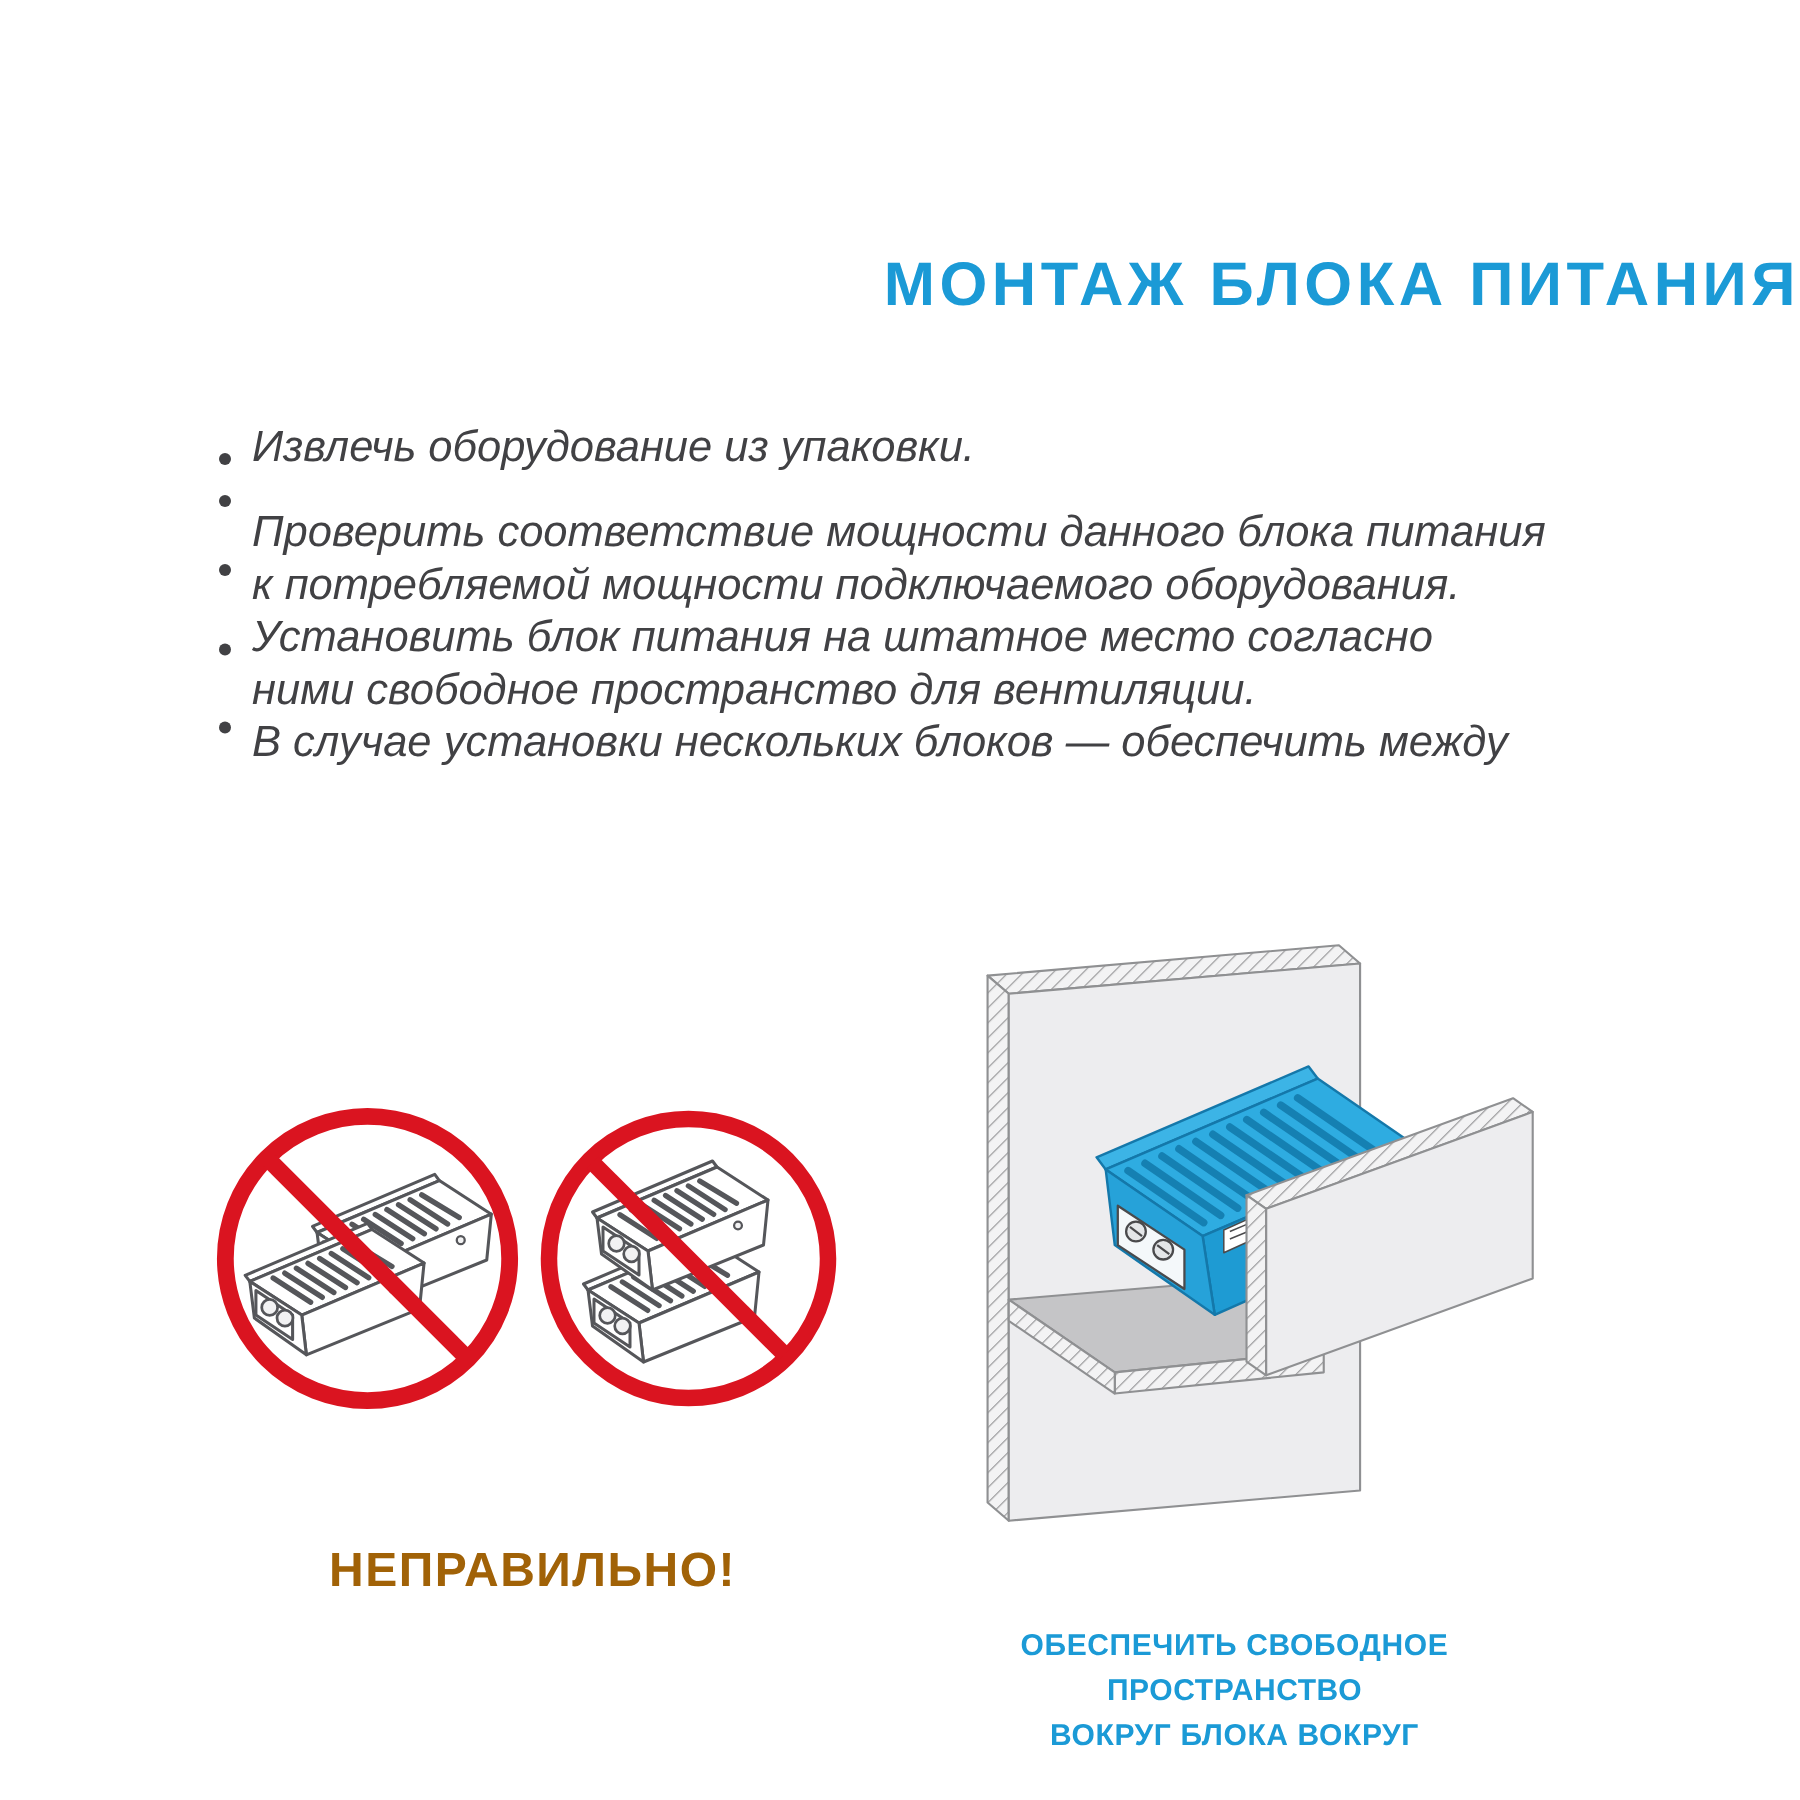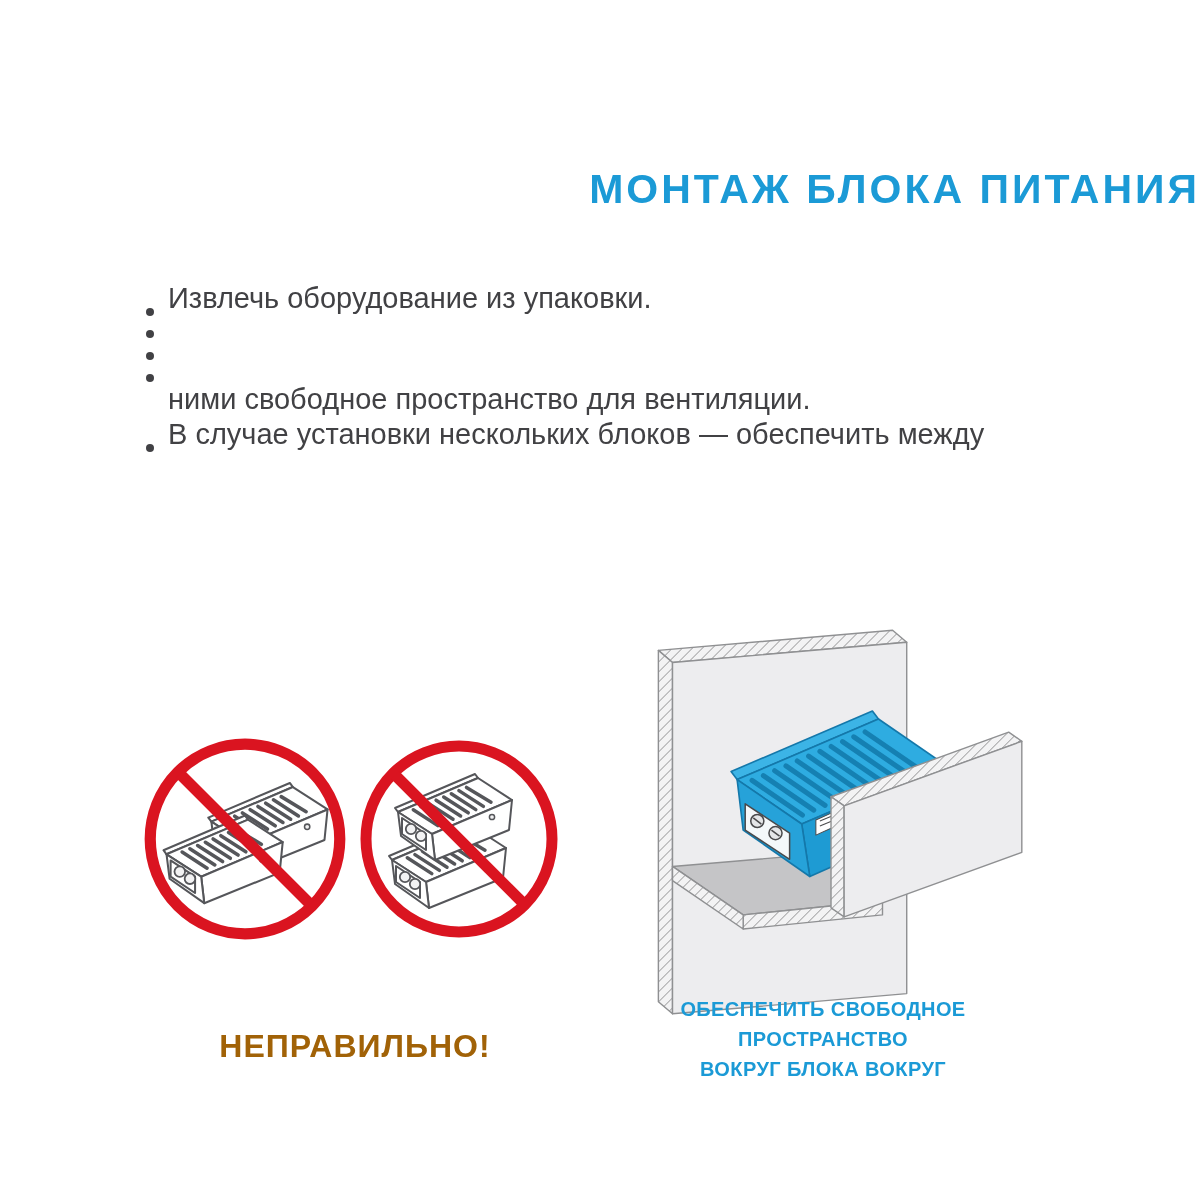--- a/index.html
+++ b/index.html
@@ -1,26 +1,26 @@
 <!DOCTYPE html>
 <html><head>
 <meta charset="utf-8">
 <style>
   html,body{margin:0;padding:0;background:#ffffff;}
   .page{position:relative;width:1200px;height:1200px;background:#ffffff;overflow:hidden;
         font-family:"Liberation Sans",sans-serif;}
   .title{position:absolute;top:166px;left:0;width:1200px;text-align:right;
          font-size:41px;font-weight:bold;letter-spacing:3px;color:#1b9ad6;}
   .instructions{position:absolute;left:146px;top:281px;width:920px;list-style:none;margin:0;padding:0;}
-  .instructions li{display:flex;align-items:flex-end;}
+  .instructions li{display:flex;align-items:center;font-style:italic;}
   .dot{flex:0 0 auto;width:8px;height:8px;border-radius:50%;background:#414144;margin:14px 14px 0 0;}
   .lines{font-size:29px;line-height:35px;color:#414144;white-space:nowrap;}
   .wrong-label{position:absolute;left:140px;top:1028px;width:430px;text-align:center;
          font-size:32px;font-weight:bold;letter-spacing:1px;color:#a16207;}
-  .caption{position:absolute;left:598px;top:994px;width:450px;text-align:center;
+  .caption{position:absolute;left:598px;top:1082px;width:450px;text-align:center;
          font-size:20px;font-weight:bold;letter-spacing:0.4px;line-height:30px;color:#1b9ad6;}
   .icon-left{position:absolute;left:138px;top:732px;width:214px;height:214px;}
   .icon-right{position:absolute;left:354px;top:734px;width:210px;height:210px;}
   .main-illus{position:absolute;left:618px;top:612px;width:424px;height:420px;}
   svg{display:block;}
 </style>
 </head>
 <body>
 
 <div class="page">
@@ -57,24 +57,29 @@
       <span class="dot"></span>
       <div class="lines">
           <div>Извлечь оборудование из упаковки.</div>
         </div>
     </li>
     <li>
       <span class="dot"></span>
     </li>
     <li>
       <span class="dot"></span>
+      <div class="lines">
+        <div>Проверить соответствие мощности данного блока питания</div>
+        <div>к потребляемой мощности подключаемого оборудования.</div>
+      </div>
     </li>
     <li>
       <span class="dot"></span>
       <div class="lines">
+        <div>Установить блок питания на штатное место согласно</div>
       </div>
     </li>
     <li>
       <span class="dot"></span>
       <div class="lines">
         <div>ними свободное пространство для вентиляции.</div>
         <div>В случае установки нескольких блоков — обеспечить между</div>
       </div>
     </li>
   </ul>

